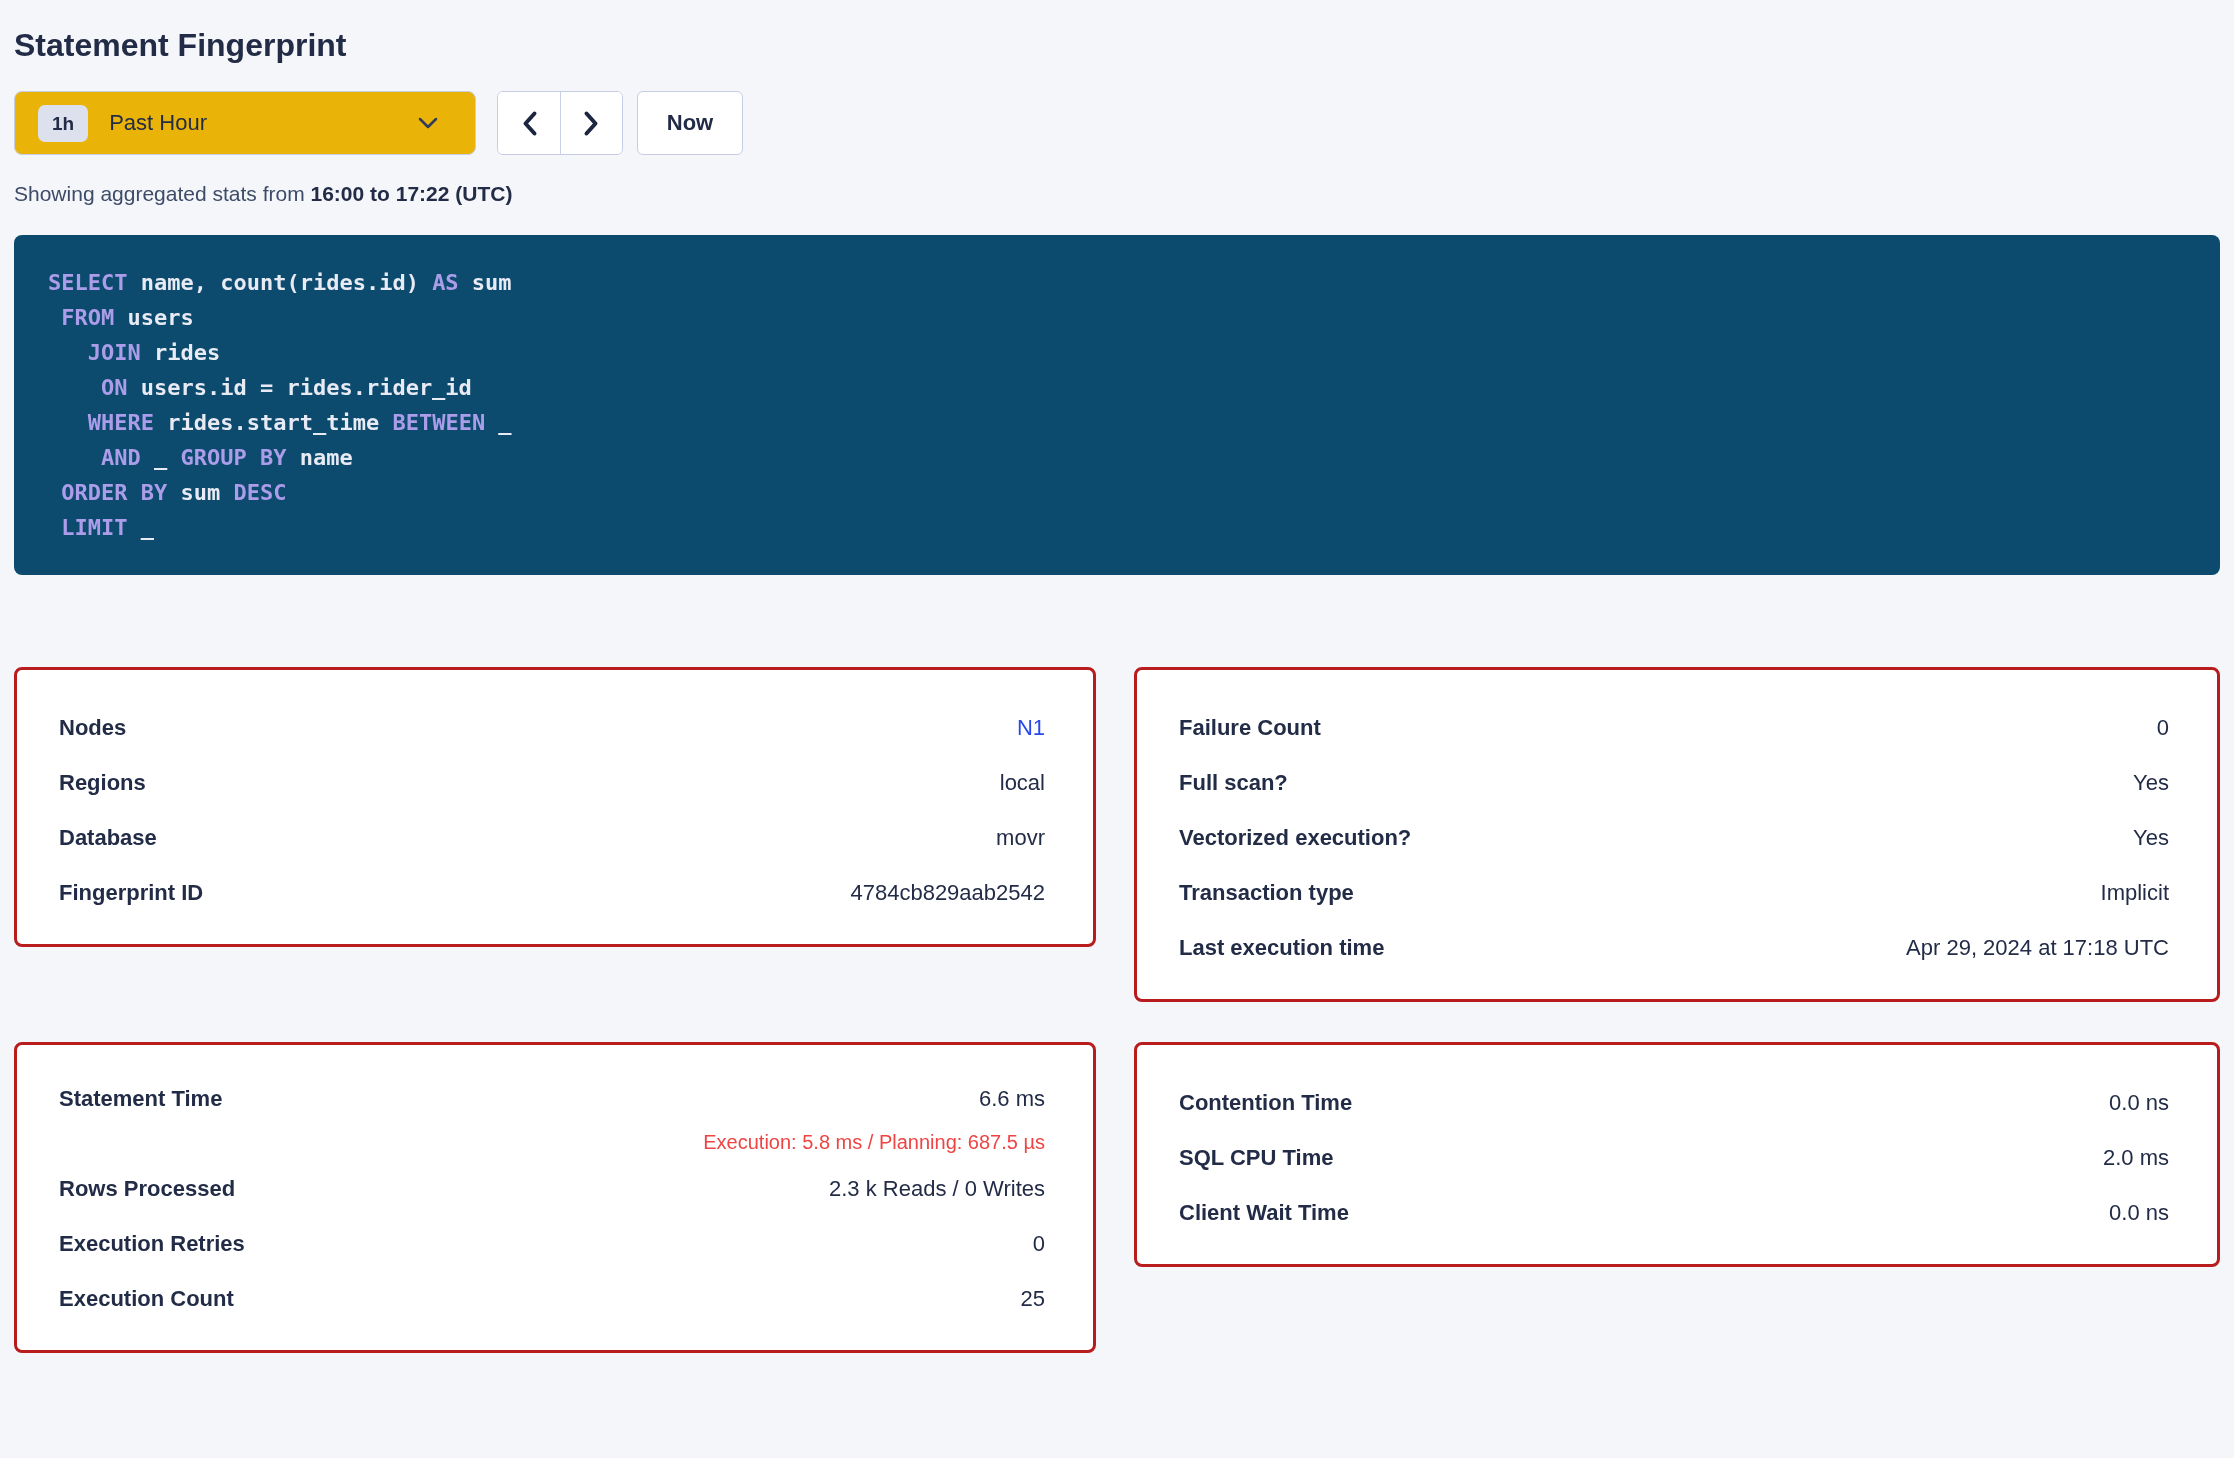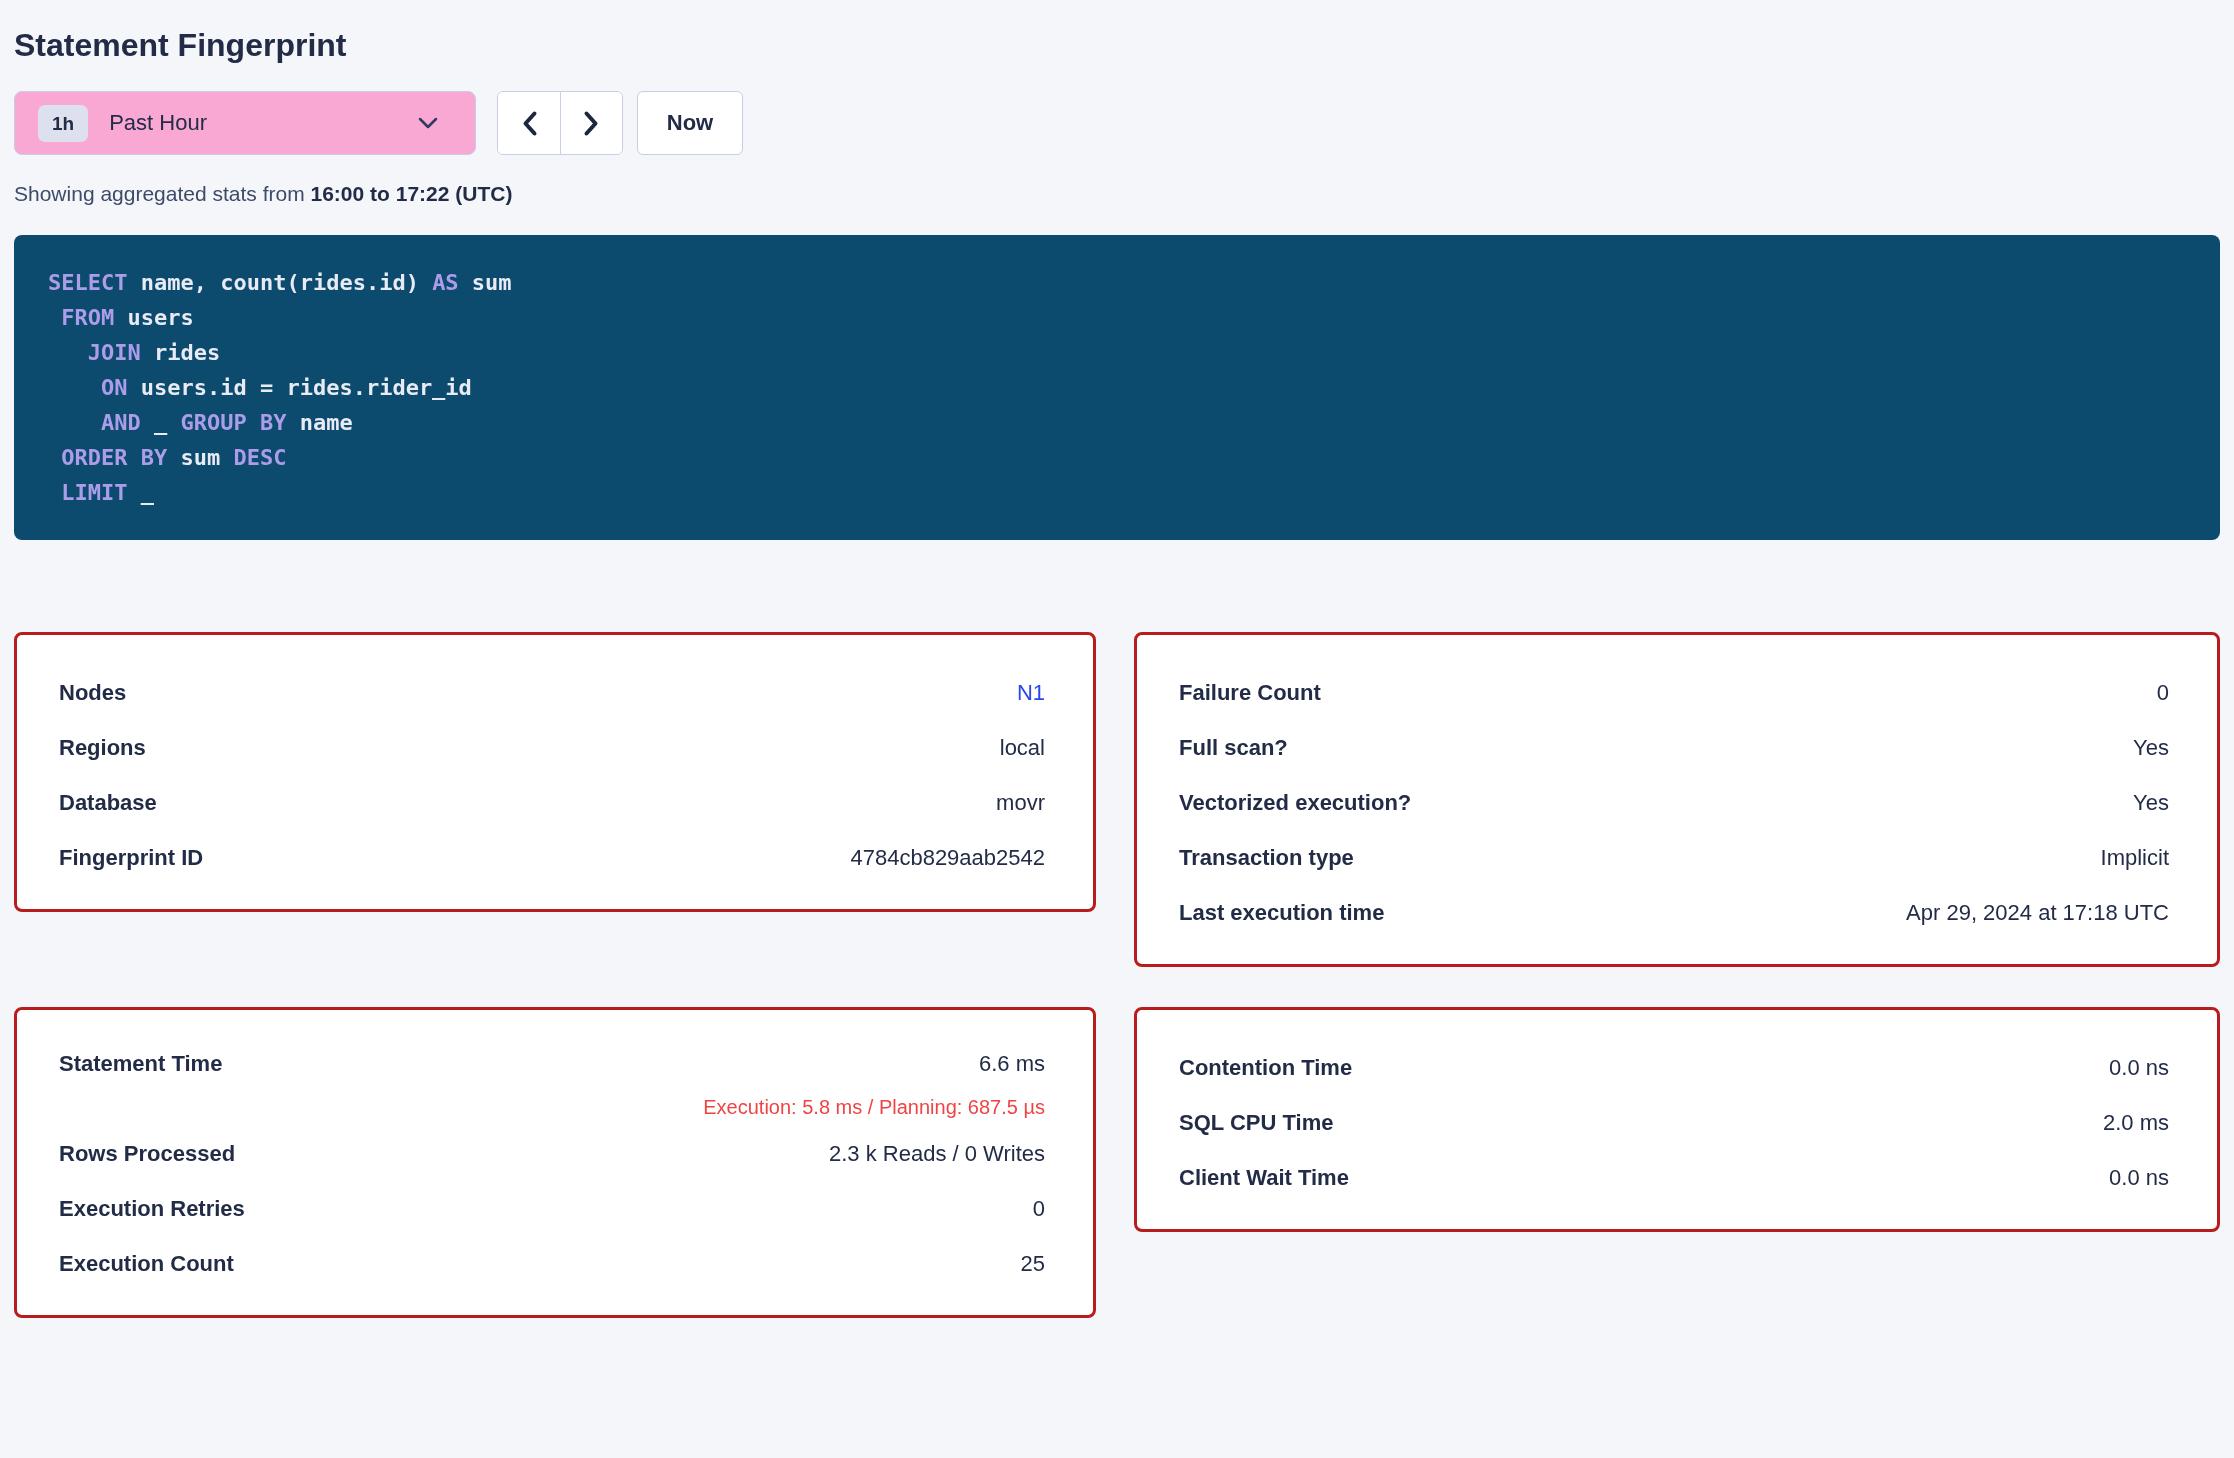--- a/index.html
+++ b/index.html
@@ -56,21 +56,21 @@
     align-items: stretch;
     margin: 27px 14px 0 14px;
     height: 64px;
   }
   .time-dropdown {
     display: flex;
     align-items: center;
     width: 462px;
     height: 64px;
     padding: 0 37px 0 23px;
-    background: #f9a8d4;
+    background: #eab308;
     border: 1px solid #c6cde4;
     border-radius: 8px;
     cursor: pointer;
     font-family: inherit;
   }
   .time-badge {
     background: #dde1ee;
     color: #232c47;
     font-weight: 700;
     font-size: 19px;
@@ -224,20 +224,21 @@
     <button class="now-btn">Now</button>
   </div>
 
   <p class="stats-line"><span>Showing aggregated stats from </span><strong>16:00 to 17:22 (UTC)</strong></p>
 
   <div class="sql-box">
       <div class="sql-line"><span class="kw">SELECT</span><span> name, count(rides.id) </span><span class="kw">AS</span><span> sum</span></div>
       <div class="sql-line"><span> </span><span class="kw">FROM</span><span> users</span></div>
       <div class="sql-line"><span>   </span><span class="kw">JOIN</span><span> rides</span></div>
       <div class="sql-line"><span>    </span><span class="kw">ON</span><span> users.id = rides.rider_id</span></div>
+      <div class="sql-line"><span>   </span><span class="kw">WHERE</span><span> rides.start_time </span><span class="kw">BETWEEN</span><span> _</span></div>
       <div class="sql-line"><span>    </span><span class="kw">AND</span><span> _ </span><span class="kw">GROUP BY</span><span> name</span></div>
       <div class="sql-line"><span> </span><span class="kw">ORDER BY</span><span> sum </span><span class="kw">DESC</span></div>
       <div class="sql-line"><span> </span><span class="kw">LIMIT</span><span> _</span></div>
     </div>
 
   <div class="cards">
     <div class="card">
         <div class="kv-row">
           <div class="kv-label">Nodes</div>
           <div class="kv-value link">N1</div>

